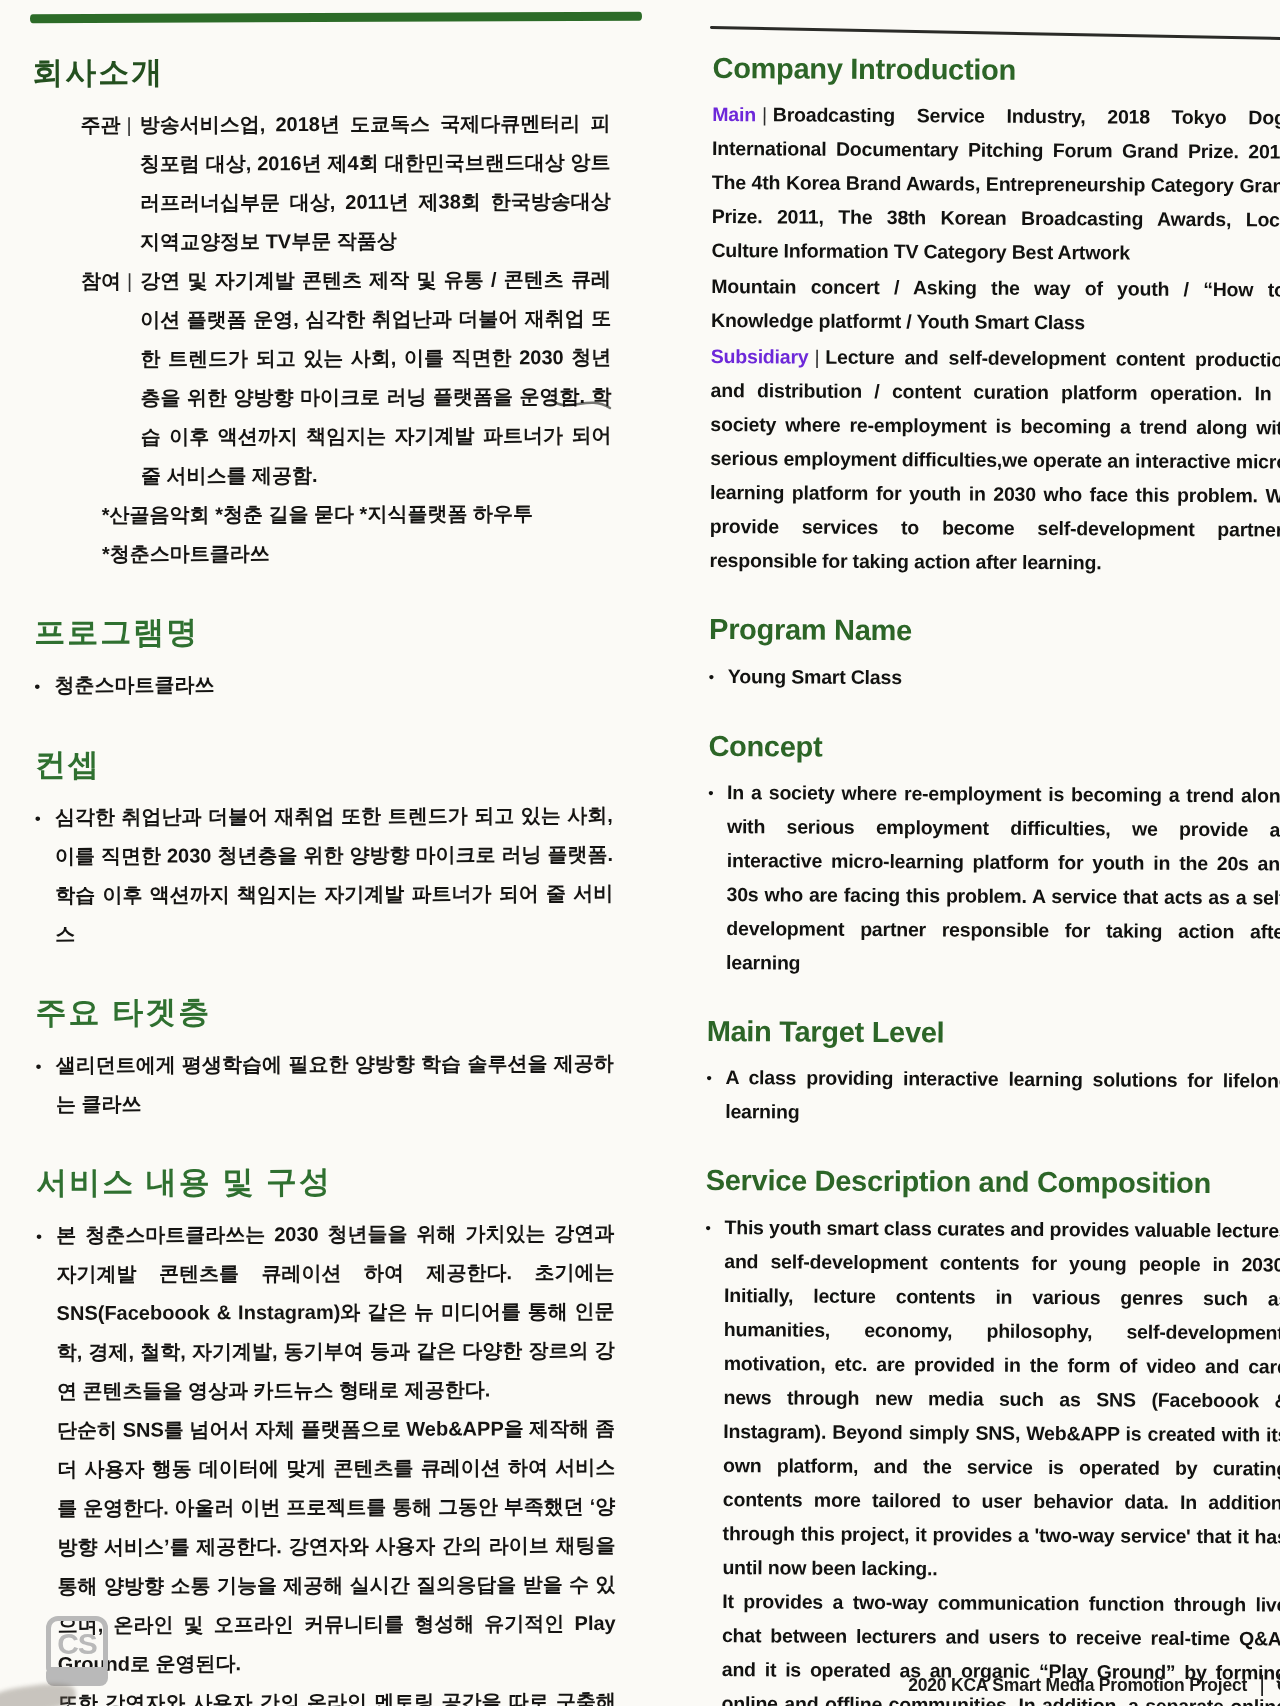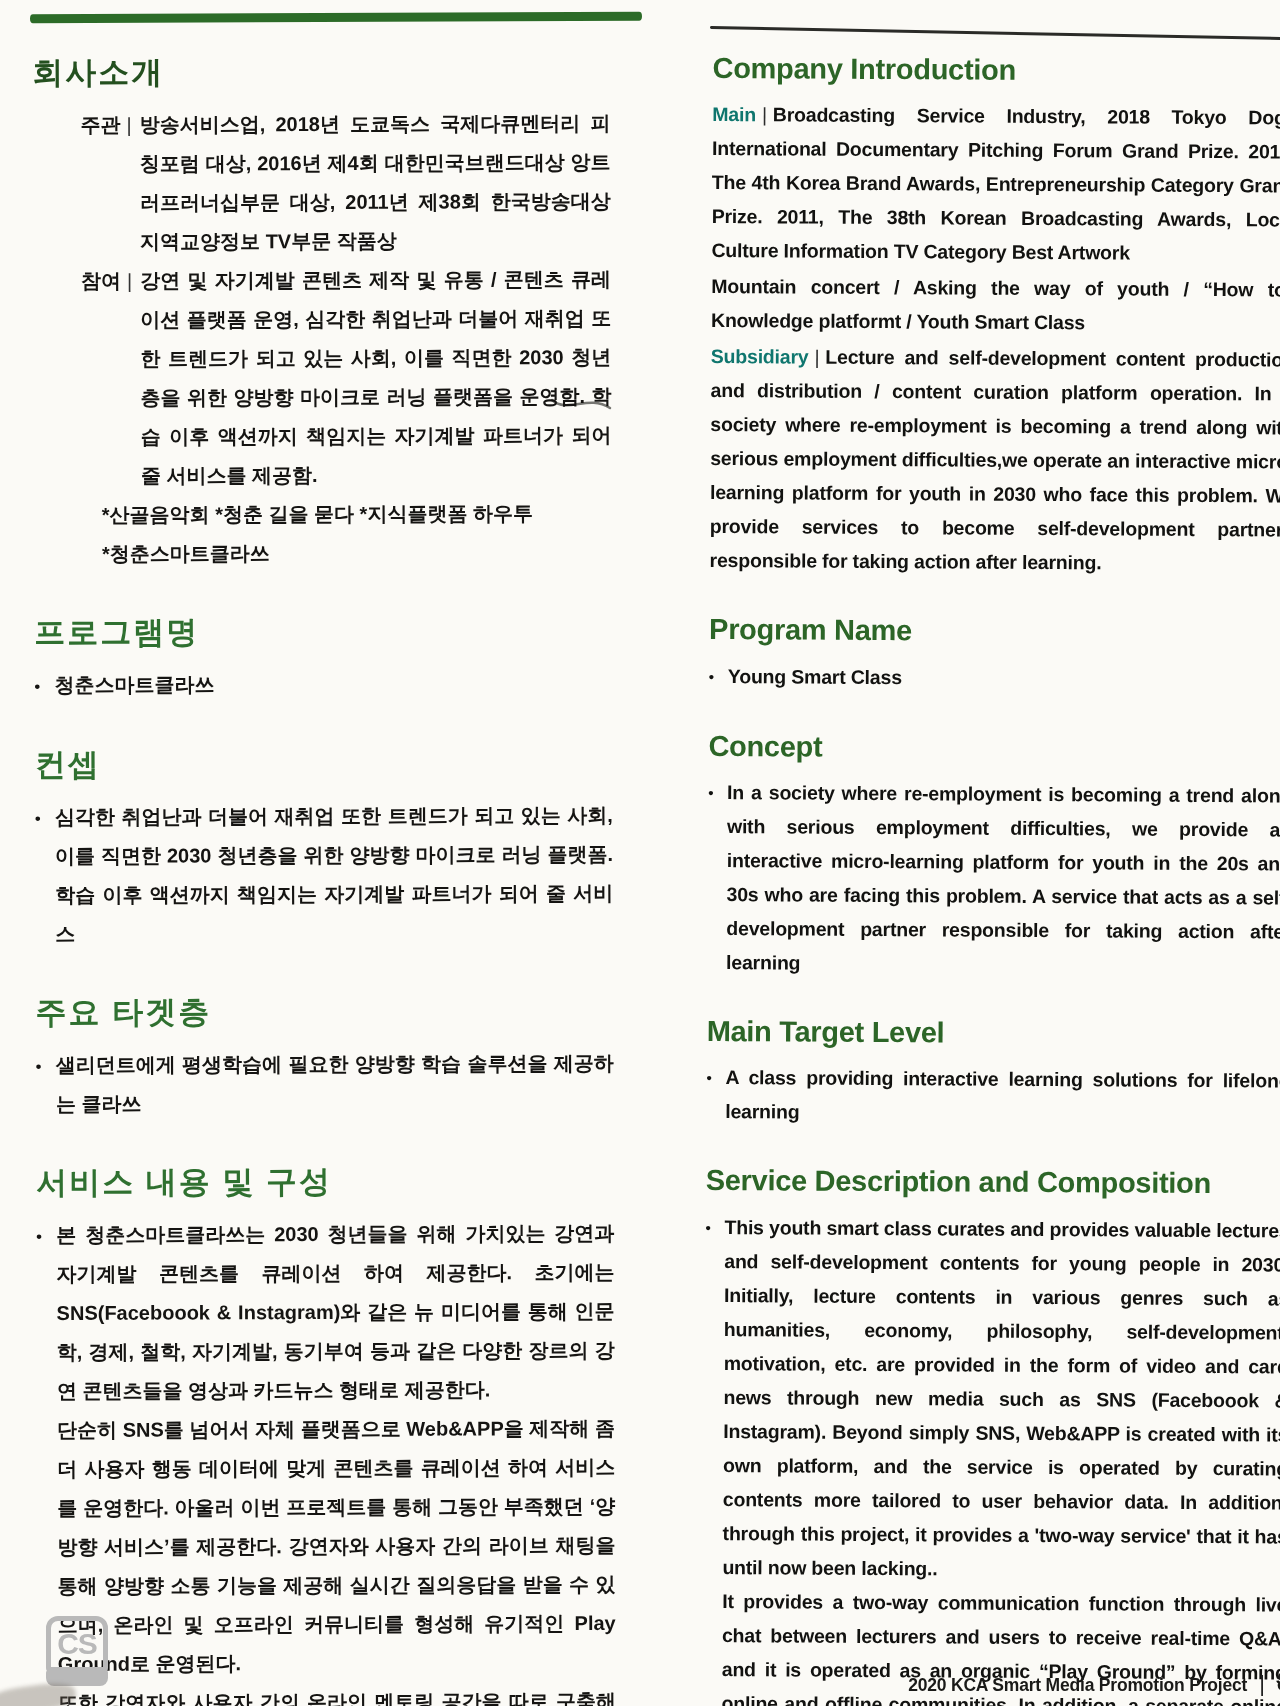--- a/index.html
+++ b/index.html
@@ -50,21 +50,21 @@
   .cont{margin-left:20px;}
 
   
   .e-head{
     font-size:29px; font-weight:bold; color:#2c6527; letter-spacing:-0.3px;
     margin:36px 0 12px 0; line-height:1.15;
   }
   .e-head.first{margin-top:52px;}
   .e-body{font-size:19.5px; line-height:34px; font-weight:bold; text-align:justify; color:#121210; letter-spacing:-0.2px;}
   .e-body p{margin:0 0 2px 0;}
-  .elbl{color:#0f766e;}
+  .elbl{color:#6d28d9;}
   .ebar{font-weight:400; padding:0 6px; color:#2c2c2c;}
   .eli{display:flex;}
   .eli .b{flex:none; width:19px; font-size:15px; padding-top:1px;}
   .eli .txt{flex:1; min-width:0;}
 
   
   .watermark{
     position:absolute; left:46px; top:1600px; display:flex; align-items:center;
     gap:22px; color:#bcbcbc;margin-top:16px;
   }

